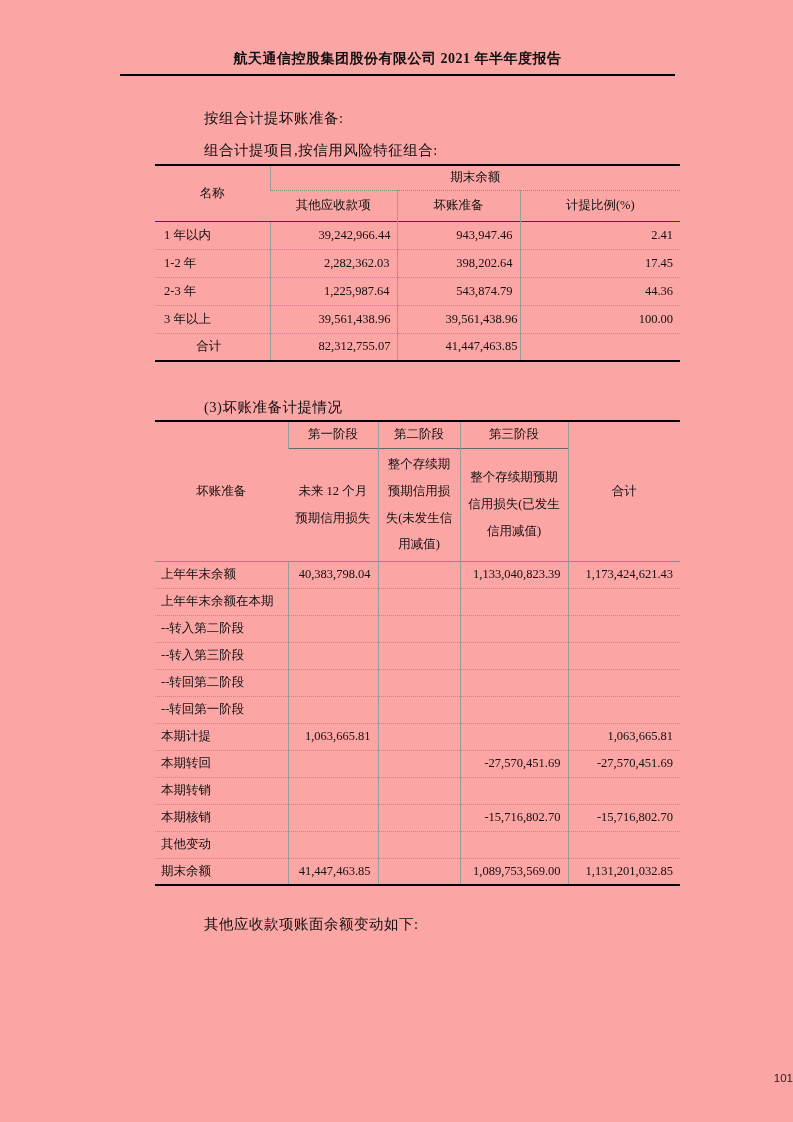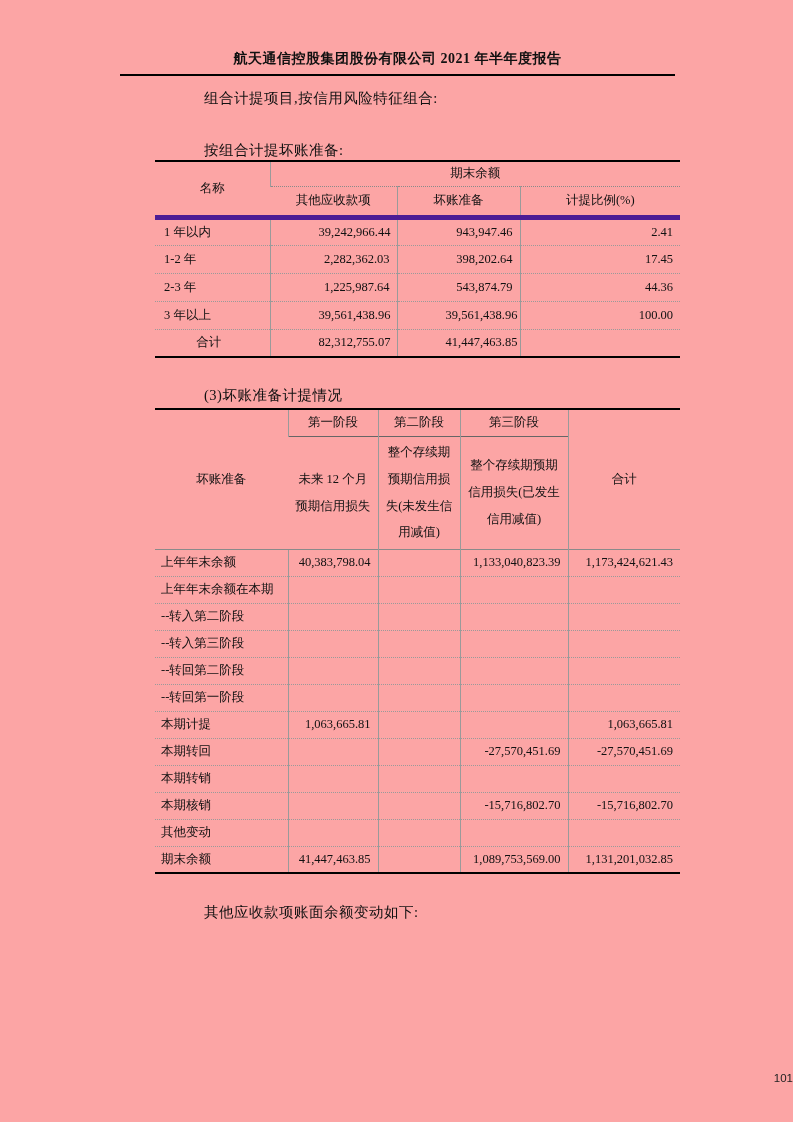--- a/index.html
+++ b/index.html
@@ -24,21 +24,21 @@
     font-size:14px;
     letter-spacing:0.5px;
   }
   .para {
     font-size:14.5px;
     letter-spacing:0.5px;
     padding-left:84px;
   }
   .para.p1 { margin-top:33px; }
   .para.p2 { margin-top:13px; margin-bottom:4px; }
-  .para.h3 { margin-top:28px; margin-bottom:3px; }
+  .para.h3 { margin-top:36px; margin-bottom:3px; }
   .para.p3 { margin-top:29px; margin-bottom:5px; }
 
   table.tbl {
     width:525px;
     margin-left:35px;
     border-collapse:collapse;
     table-layout:fixed;
     font-size:12.5px;
     border-top:2.5px solid #000000;
     border-bottom:2.5px solid #000000;
@@ -53,21 +53,21 @@
     text-align:center;
     overflow:hidden;
   }
   .tbl th:first-child, .tbl td:first-child { border-left:none; }
   .tbl thead tr:first-child th { border-top:none; }
 
   
   .t1 thead tr.r1 th { height:25px; }
   .t1 thead tr.r2 th { height:31px; border-top:1px dotted #8a8a8a; }
   .t1 tbody td { height:28px;padding-left:48px; }
-  .t1 tbody tr:first-child td { border-top:5px solid #4c1d95; }
+  .t1 tbody tr:first-child td { border-top:1px solid #4c1d95; }
 
   
   .t2 thead tr.r1 th { height:27px; }
   .t2 thead tr.desc th {
     height:113px;
     border-top:1px solid #666666;
     line-height:2.15;
     padding:2px 6px;
   }
   .t2 tbody td { height:27px; }
@@ -93,22 +93,22 @@
 </style>
 </head>
 <body>
 
 <div class="page">
 
   <div class="doc-header">
     <div class="doc-title">航天通信控股集团股份有限公司 2021 年半年度报告</div>
   </div>
 
+  <p class="para p1">按组合计提坏账准备:</p>
   <p class="para p2">组合计提项目,按信用风险特征组合:</p>
-  <p class="para p1">按组合计提坏账准备:</p>
 
   <table class="tbl t1">
     <colgroup>
       <col style="width:115px">
         <col style="width:127px">
         <col style="width:123px">
         <col style="width:160px">
     </colgroup>
     <thead>
       <tr class="r1">

